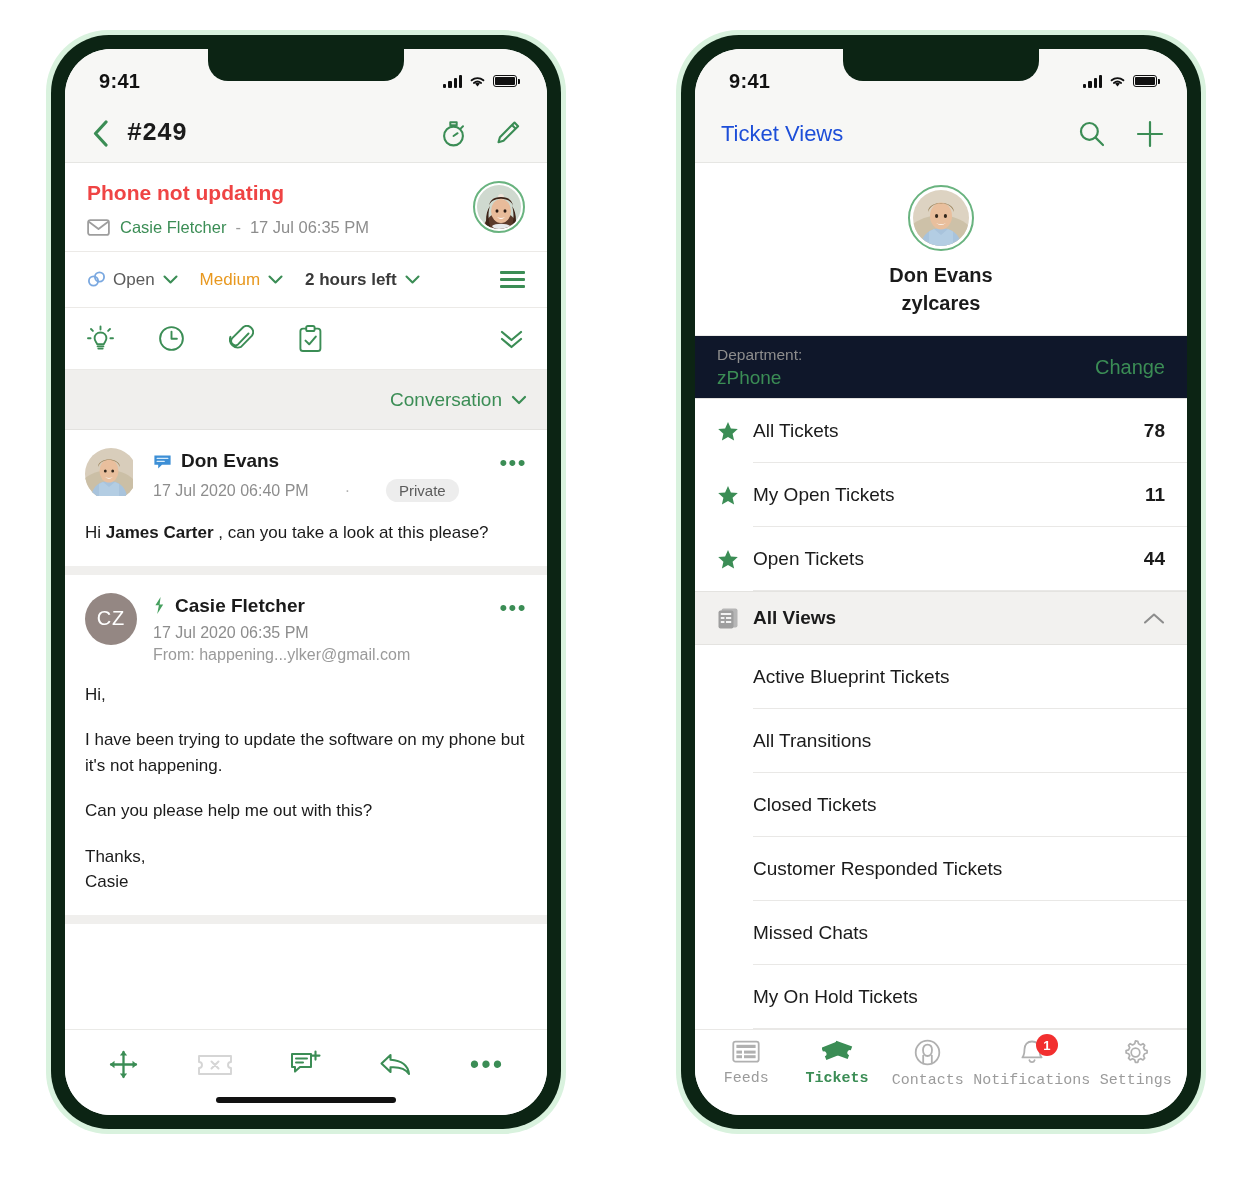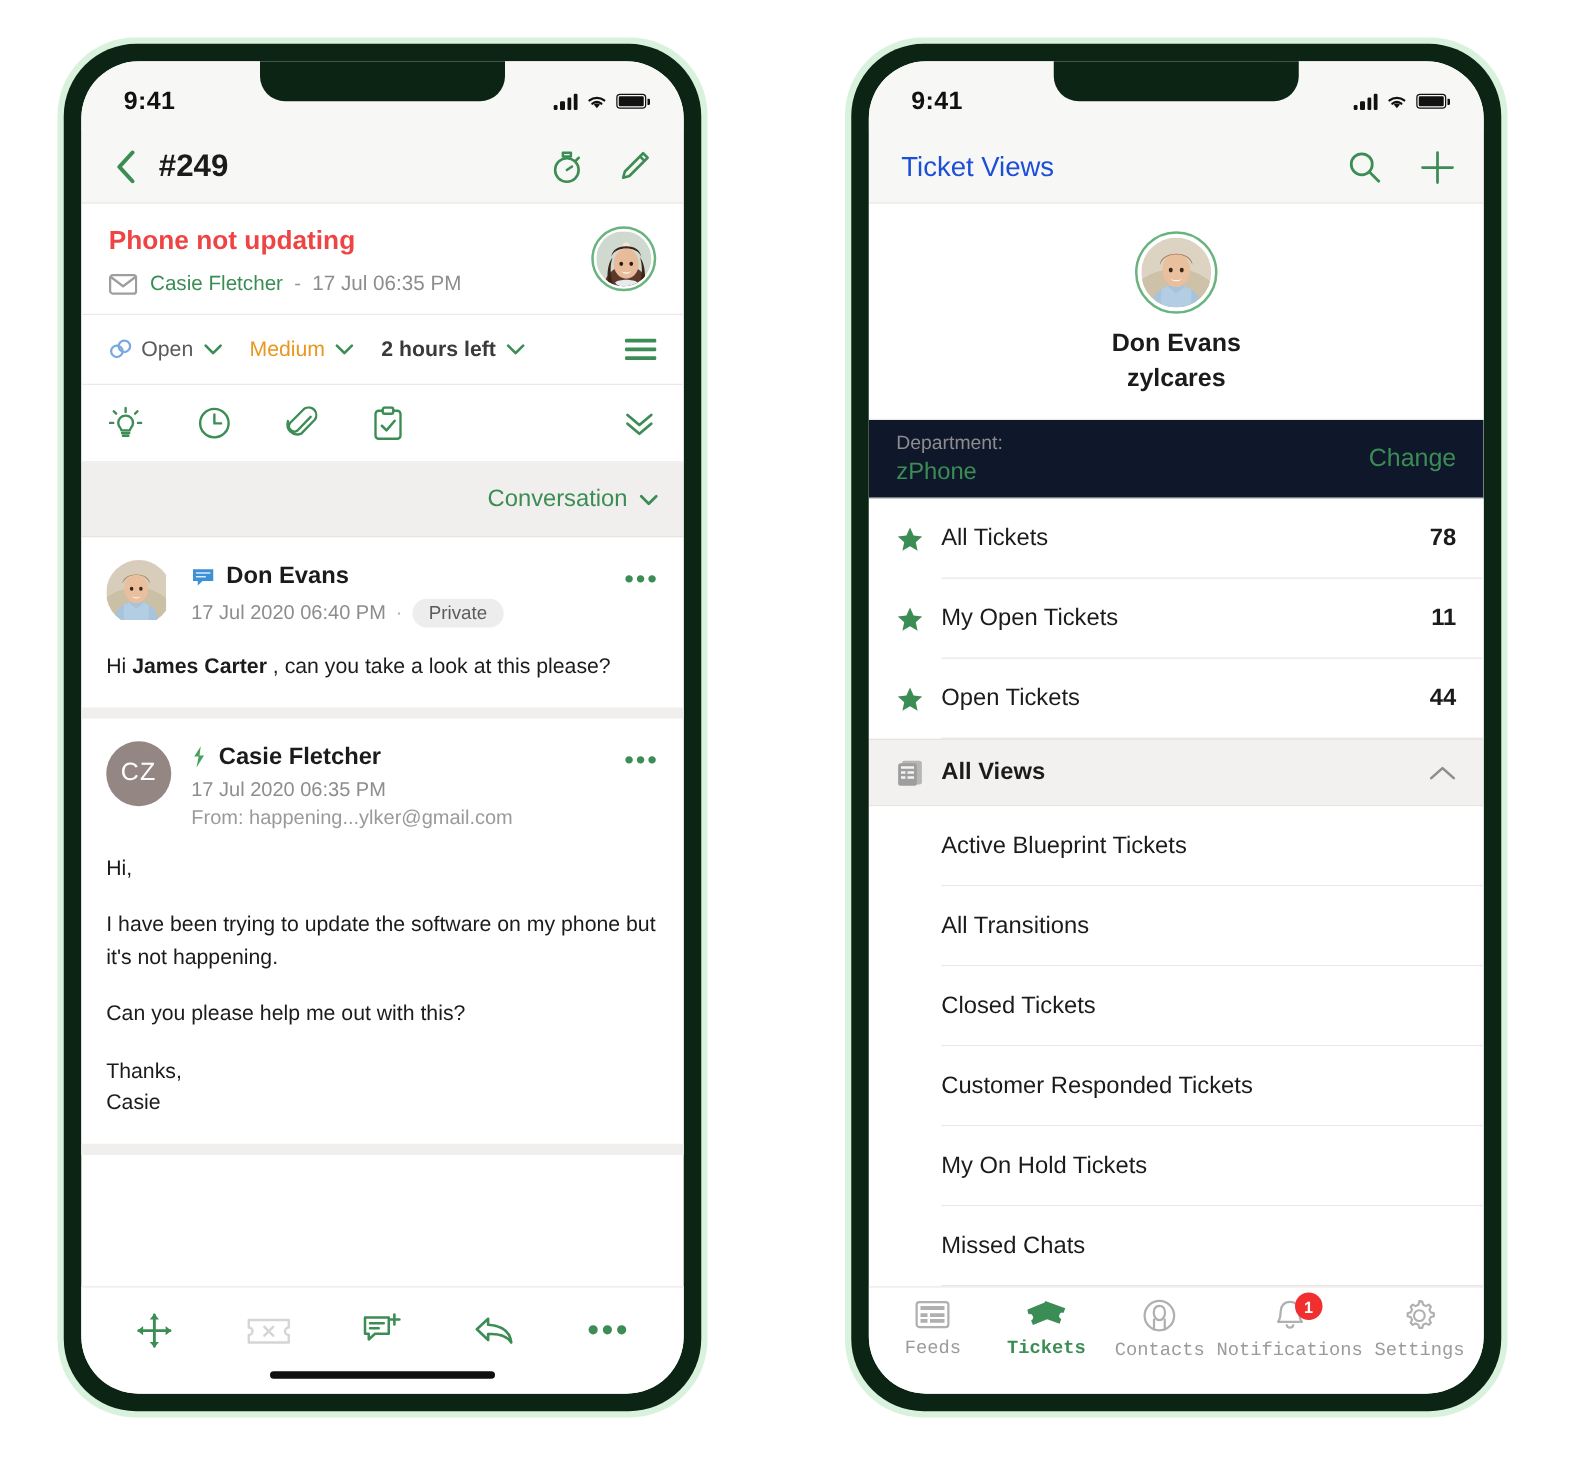--- a/index.html
+++ b/index.html
@@ -78,20 +78,21 @@
   .batt i { display: block; width: 100%; height: 100%; background: #111; border-radius: 1px; }
   .body { flex: 1 1 auto; overflow: hidden; display: flex; flex-direction: column; }
 
   
   .navbar {
     flex: 0 0 58px; height: 58px;
     background: #f7f7f5;
     display: flex; align-items: center;
     padding: 0 26px 0 18px;
     border-bottom: 1px solid #e6e6e3;
+    font-family: Liberation Mono, monospace;
   }
   .nav-back { width: 34px; display: flex; justify-content: center; cursor: pointer; }
   .nav-title { font-size: 25px; font-weight: bold; color: #1b1b1b; margin-left: 10px; }
   .nav-spacer { flex: 1; }
   .nav-ic { margin-left: 26px; cursor: pointer; display: flex; }
 
   .ticket-head {
     background: #fff;
     padding: 18px 22px 14px 22px;
     border-bottom: 1px solid #eceae7;
@@ -152,21 +153,21 @@
   .msg-head { display: flex; align-items: flex-start; }
   .msg-av { width: 52px; height: 52px; border-radius: 50%; overflow: hidden; flex: 0 0 52px; }
   .msg-av.init {
     background: #948783; color: #fff;
     display: flex; align-items: center; justify-content: center;
     font-size: 20px; letter-spacing: 1px;
   }
   .msg-info { margin-left: 16px; flex: 1; min-width: 0; }
   .msg-name-row { display: flex; align-items: center; }
   .msg-name { font-size: 19px; font-weight: bold; color: #1b1b1b; margin-left: 9px; }
-  .msg-sub { font-size: 16px; color: #8d8d8d; margin-top: 5px; display: flex; align-items: center; }
+  .msg-sub { font-size: 16px; color: #8d8d8d; margin-top: 5px; display: flex; align-items: center; gap: 28px; }
   .dotsep { margin: 0 8px; color: #b3b3b3; }
   .pill {
     background: #ededed; color: #5c5c5c;
     border-radius: 13px; padding: 3px 13px;
     font-size: 15px;
   }
   .msg-from { font-size: 16px; color: #9a9a9a; margin-top: 4px; }
   .dots3 { margin-left: auto; color: #3b8d55; font-size: 22px; letter-spacing: 1.5px; cursor: pointer; line-height: 1; padding-top: 4px; }
   .msg-body { font-size: 17px; color: #1b1b1b; line-height: 1.5; margin-top: 18px; }
   .msg-body p { margin-bottom: 20px; }
@@ -671,24 +672,24 @@
             <div class="vrow">
                 <span>All Transitions</span>
               </div>
             <div class="vrow">
                 <span>Closed Tickets</span>
               </div>
             <div class="vrow">
                 <span>Customer Responded Tickets</span>
               </div>
             <div class="vrow">
+                <span>Missed Chats</span>
+              </div>
+            <div class="vrow">
                 <span>My On Hold Tickets</span>
-              </div>
-            <div class="vrow">
-                <span>Missed Chats</span>
               </div>
           </div>
 
         </div>
 
         <div class="tabbar">
           <div class="tab">
             <svg width="28" height="25" viewBox="0 0 28 25">
               <rect x="1.3" y="2.6" width="25.4" height="20" rx="2.2" stroke="#b0b0b0" stroke-width="1.8" fill="none"></rect>
               <rect x="4.4" y="5.8" width="19.2" height="3.2" fill="#b0b0b0"></rect>

